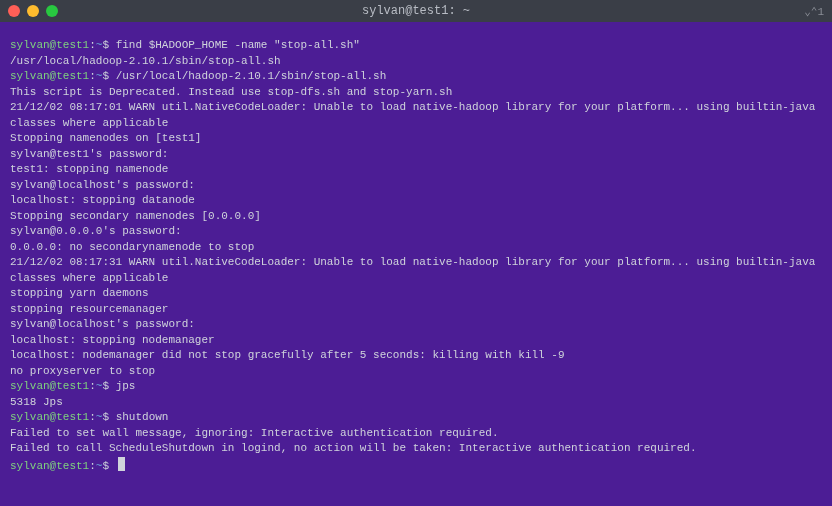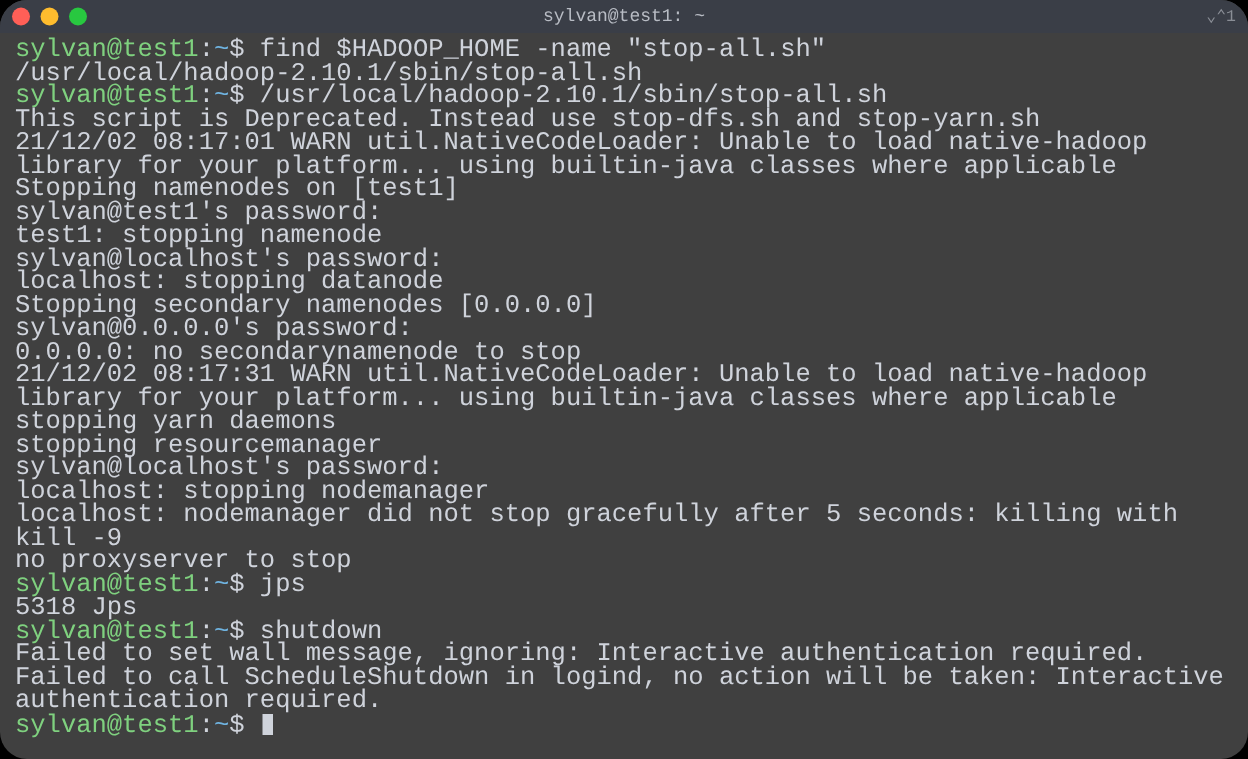--- a/index.html
+++ b/index.html
@@ -6,22 +6,22 @@
   body {
     width: 832px;
     height: 506px;
     background: #000;
     font-family: "Menlo", "Consolas", "Courier New", monospace;
     overflow: hidden;
   }
   .window {
     width: 832px;
     height: 506px;
-    background: #404040;
-    border-radius: 18px;
+    background: #4c1d95;
+    border-radius: 0;
     overflow: hidden;
     display: flex;
     flex-direction: column;
   }
   .titlebar {
     height: 22px;
     background: #3a3e47;
     display: flex;
     align-items: center;
     padding: 0 8px;
@@ -50,24 +50,25 @@
   .title-right {
     margin-left: auto;
     color: #8a8e96;
     font-size: 11px;
     font-family: inherit;
   }
   .terminal {
     flex: 1;
     padding: 4px 10px 8px 10px;
     color: #cfd3db;
-    font-size: 17px;
+    font-size: 11px;
     line-height: 15.5px;
     white-space: pre;
     overflow: hidden;
+    margin-top: 12px;
   }
   .line { white-space: pre-wrap; word-break: break-word; }
   .user { color: #7fd17f; }   
   .tilde { color: #6fb3e0; }  
   .dollar { color: #cfd3db; }
   .cmd { color: #cfd3db; }
   .cursor {
     display: inline-block;
     width: 7px;
     height: 14px;

